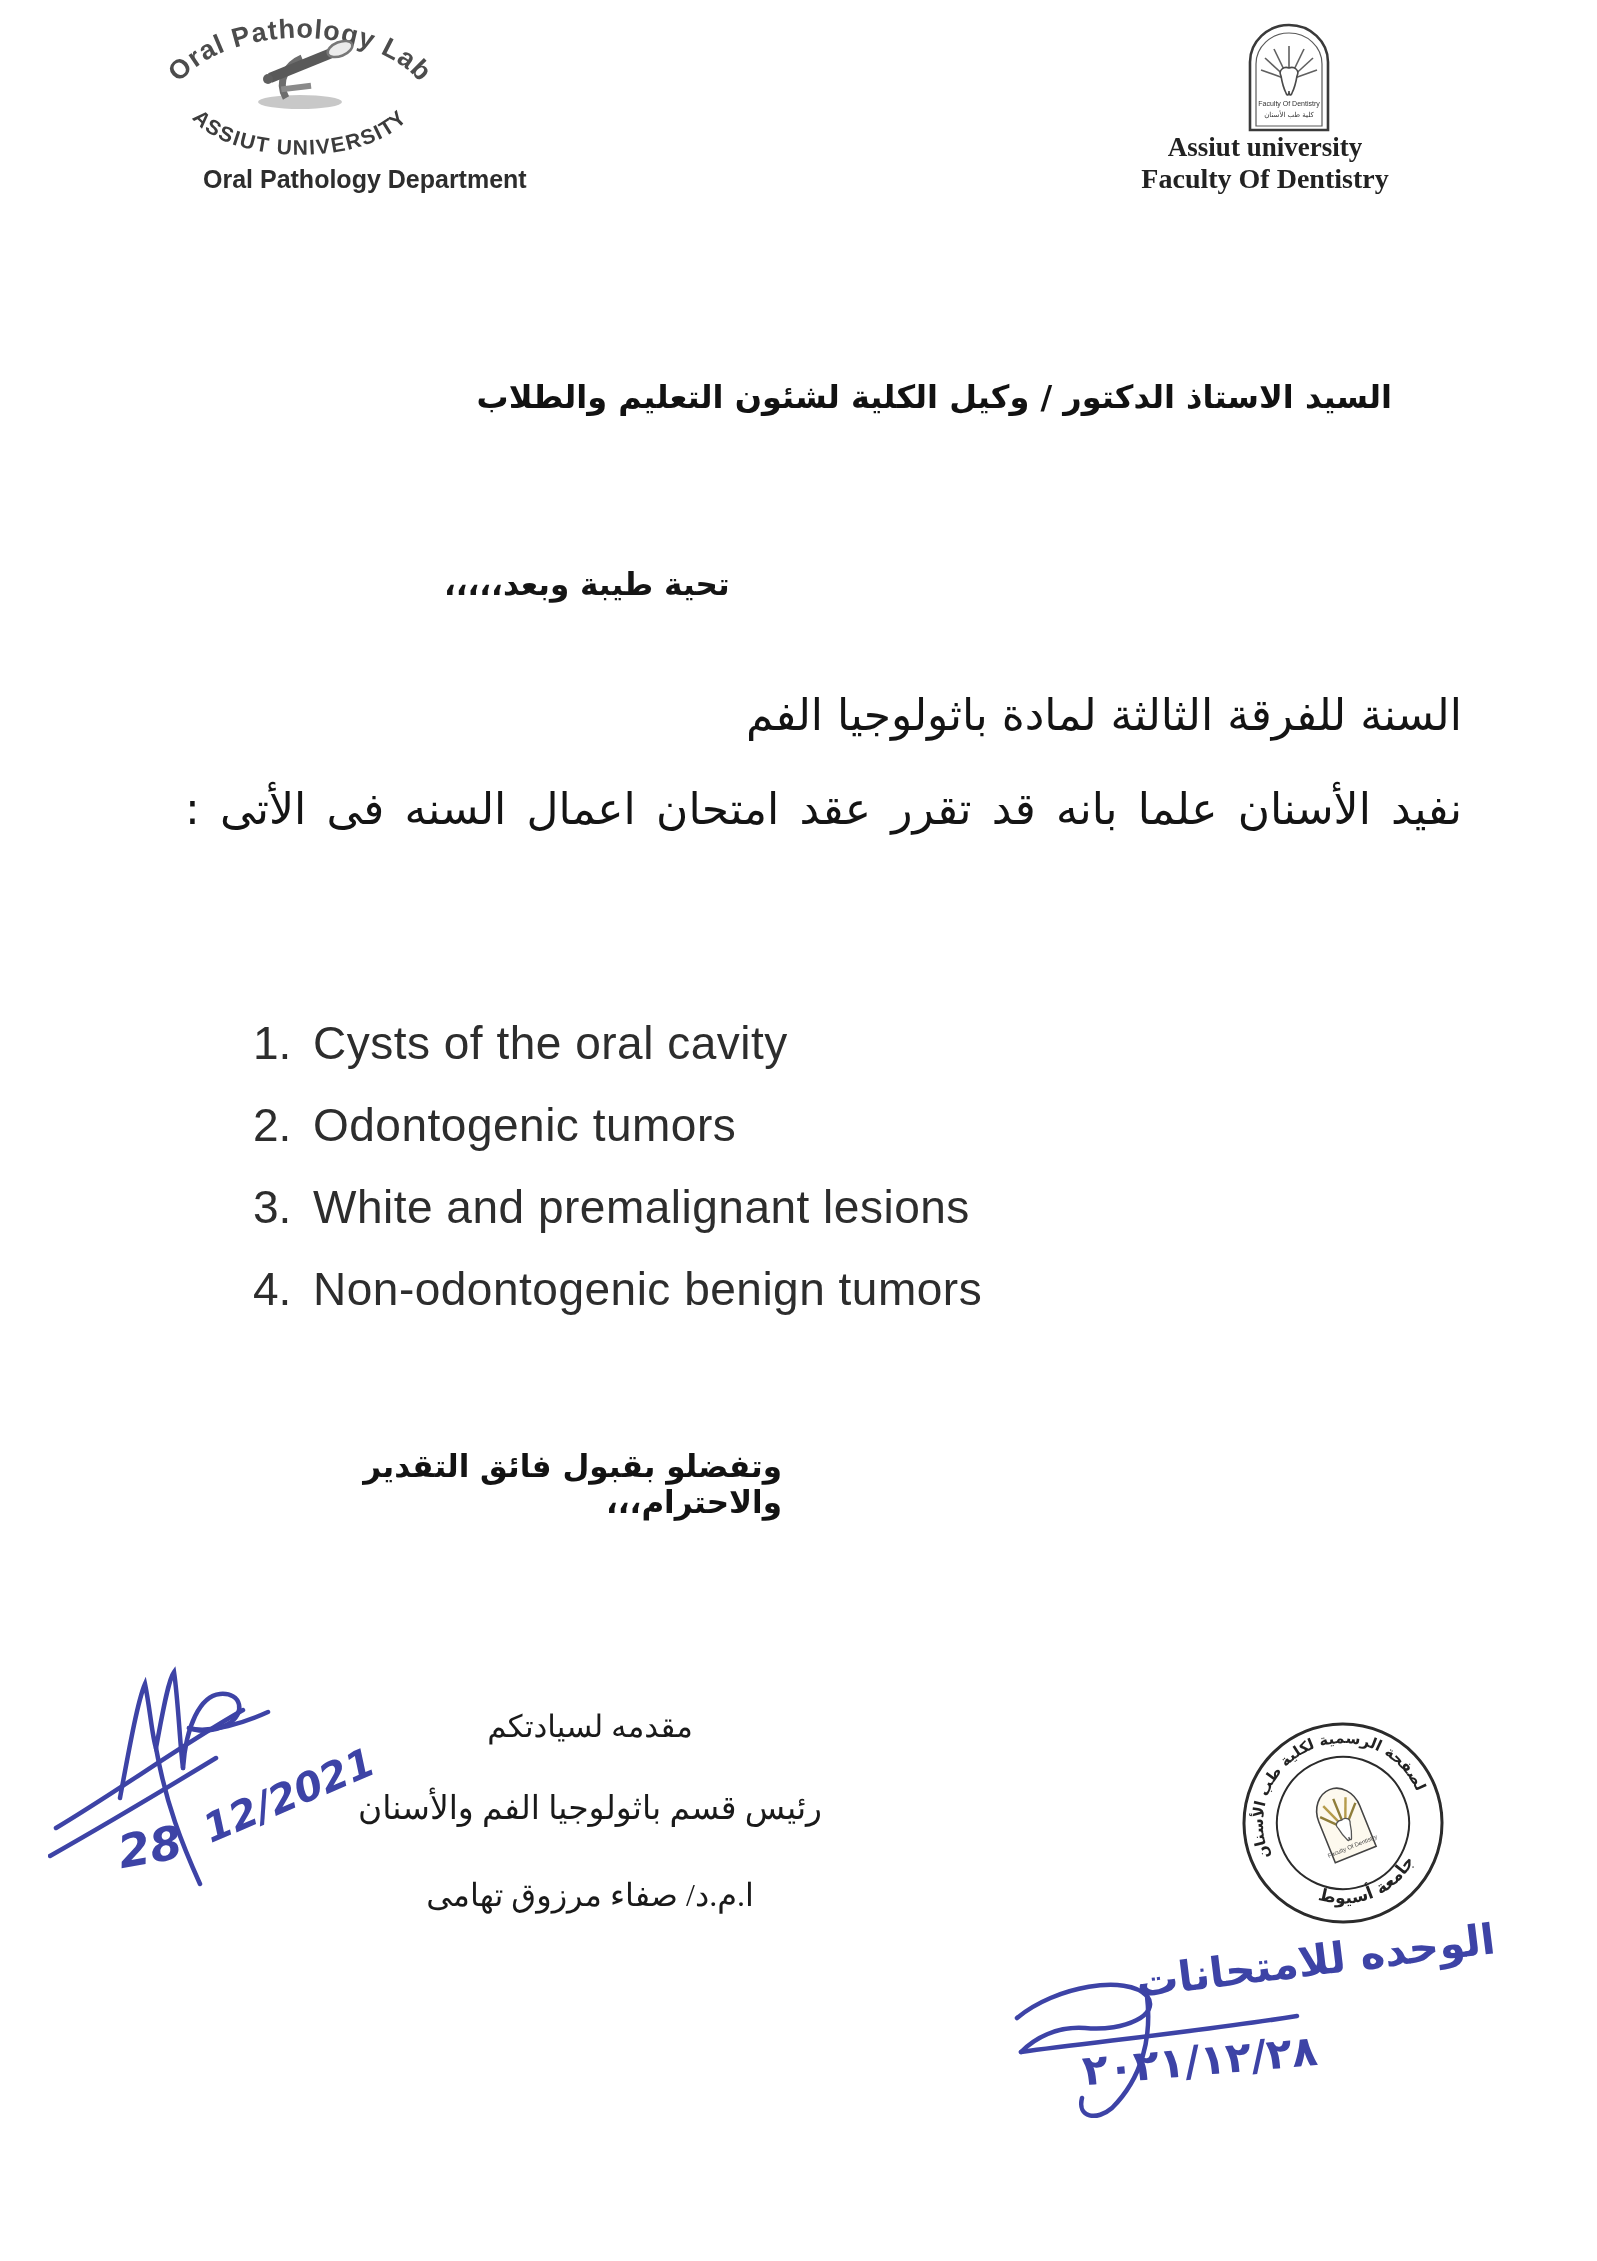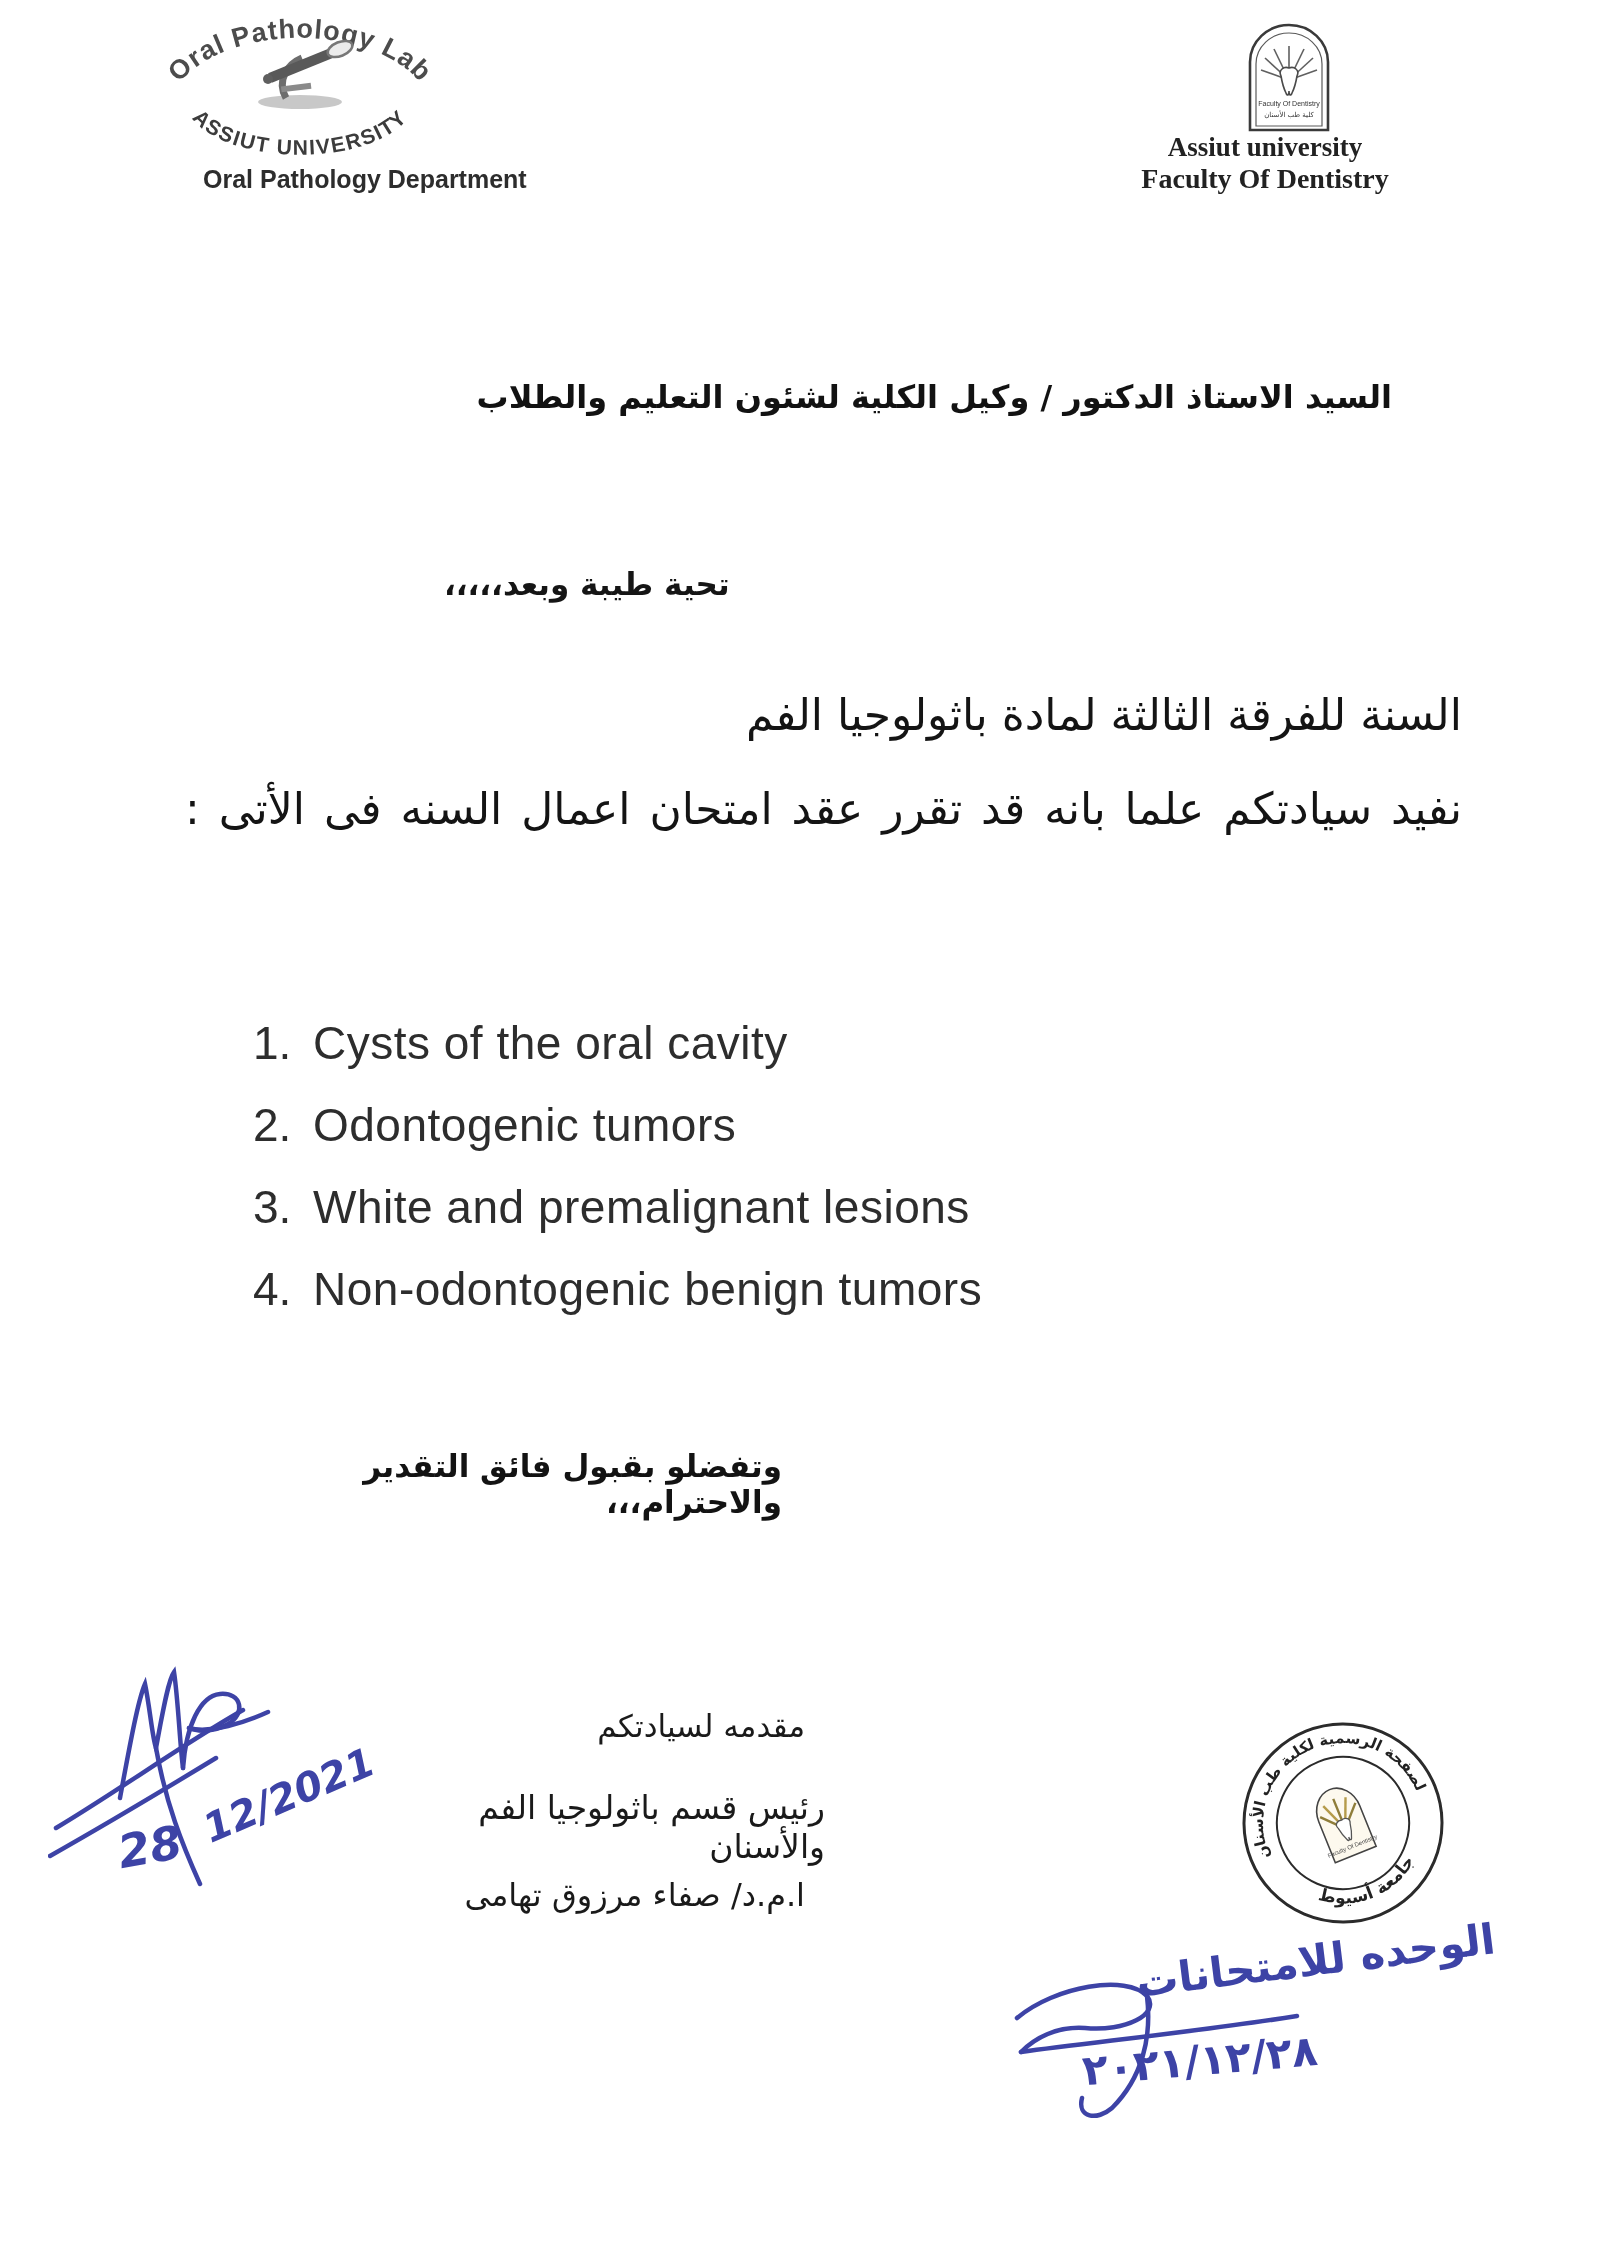--- a/index.html
+++ b/index.html
@@ -26,21 +26,21 @@
   .body-line.stretch{text-align:justify;text-align-last:justify;}
   .closing{font-size:31px;font-weight:bold;direction:rtl;text-align:right;color:#131313;}
 
   
   .list{font-family:"Liberation Sans",sans-serif;color:#2d2d2d;}
   .list-row{display:flex;align-items:baseline;height:82px;font-size:46px;}
   .list-num{min-width:60px;}
   .list-text{letter-spacing:0.5px;}
 
   
-  .sig-line{direction:rtl;text-align:right;color:#1a1a1a;}
+  .sig-line{direction:rtl;text-align:center;color:#1a1a1a;font-family:Liberation Serif, serif;}
 
   
   .ink{color:#3d43a6;font-style:italic;font-weight:bold;}
   .hand{white-space:nowrap;}
 
   svg{display:block;}
 </style>
 </head>
 <body>
 
@@ -91,21 +91,21 @@
 
   <div class="abs univ-line" style="left:1140px;top:132px;width:250px;font-size:27px;">Assiut university</div>
   <div class="abs univ-line" style="left:1105px;top:163px;width:320px;font-size:28px;">Faculty Of Dentistry</div>
 
   <div class="abs recipient" style="right:205px;top:378px;">السيد الاستاذ الدكتور / وكيل الكلية لشئون التعليم والطلاب</div>
 
   <div class="abs greeting" style="left:444px;top:566px;">تحية طيبة وبعد،،،،،</div>
 
   <div class="abs body-block" style="left:185px;top:668px;">
     <div class="body-line">السنة للفرقة الثالثة لمادة باثولوجيا الفم</div>
-    <div class="body-line stretch">نفيد سيادتكم علما بانه قد تقرر عقد امتحان اعمال السنه فى الأتى :</div>
+    <div class="body-line stretch">نفيد الأسنان علما بانه قد تقرر عقد امتحان اعمال السنه فى الأتى :</div>
   </div>
 
   <div class="abs list" style="left:253px;top:1016px;">
     <div class="list-row">
       <span class="list-num">1.</span>
       <span class="list-text">Cysts of the oral cavity</span>
     </div>
     <div class="list-row">
       <span class="list-num">2.</span>
       <span class="list-text">Odontogenic tumors</span>

